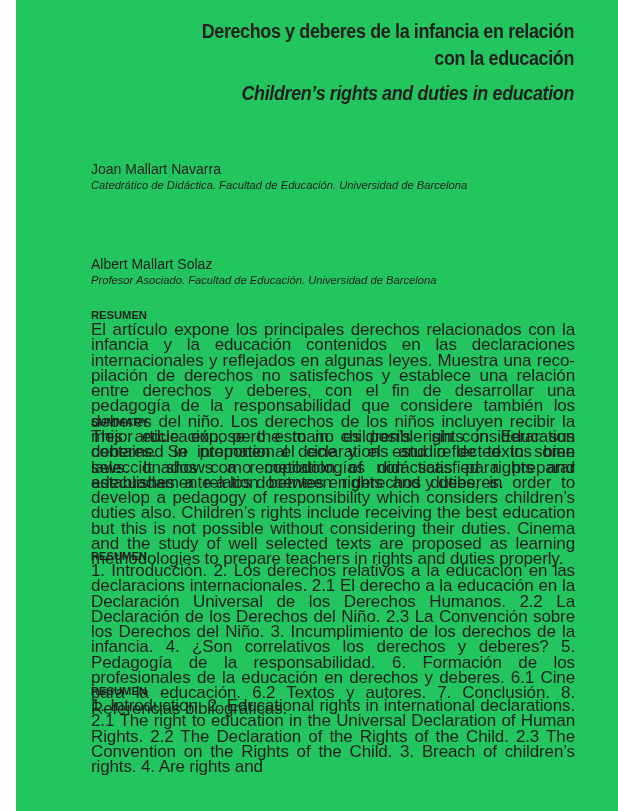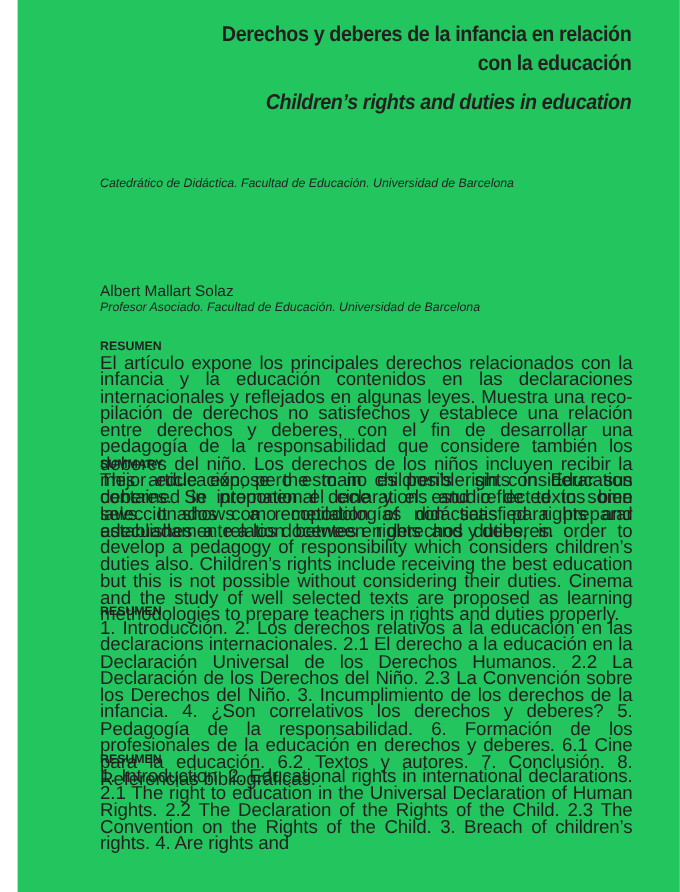--- a/index.html
+++ b/index.html
@@ -26,20 +26,21 @@
 
   <div class="title-block">
     <div class="title-es">
       <div>Derechos y deberes de la infancia en relación</div>
       <div>con la educación</div>
     </div>
     <div class="title-en">Children’s rights and duties in education</div>
   </div>
 
   <div class="author" style="top:160px;">
+    <div class="name">Joan Mallart Navarra</div>
     <div class="aff">Catedrático de Didáctica. Facultad de Educación. Universidad de Barcelona</div>
   </div>
 
   <div class="author" style="top:211px;margin-top:44px;">
     <div class="name">Albert Mallart Solaz</div>
     <div class="aff">Profesor Asociado. Facultad de Educación. Universidad de Barcelona</div>
   </div>
 
   <div class="section" style="top:280px;margin-top:28px;">
     <div class="head">RESUMEN</div>

